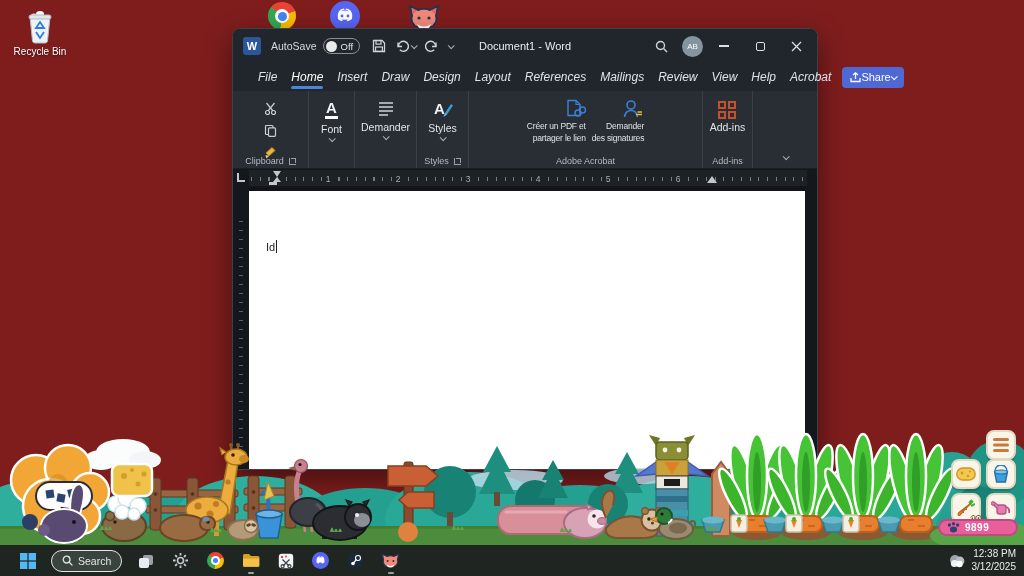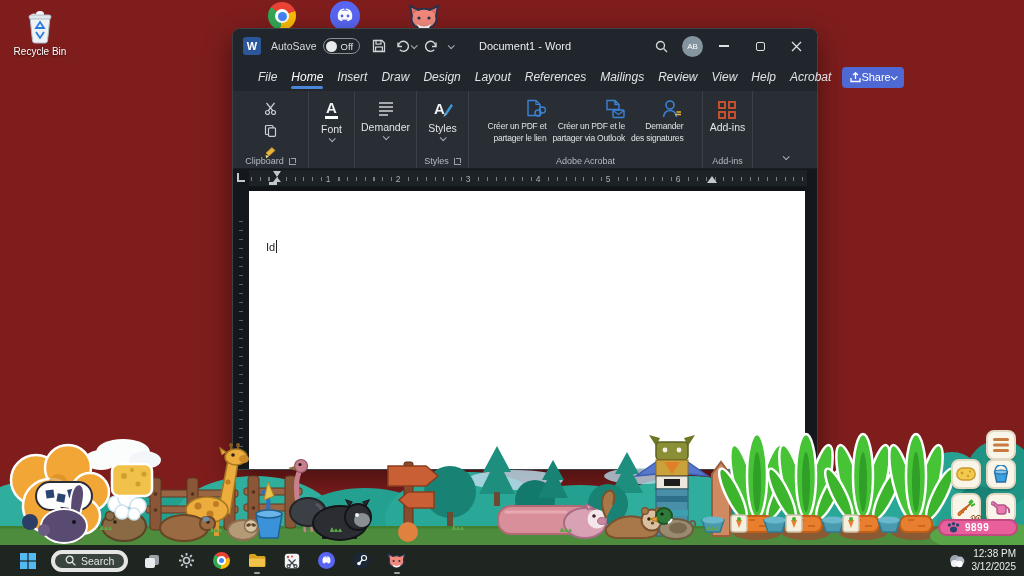--- a/index.html
+++ b/index.html
@@ -100,21 +100,21 @@
             text-shadow:0 1px 0 #7a4a10, 1px 0 0 #7a4a10, -1px 0 0 #7a4a10, 0 -1px 0 #7a4a10; }
   .pawpill { position:absolute; left:938px; top:519px; width:80px; height:17px; background:#e85f9c; border:2px solid #c04a80;
              border-radius:9px; display:flex; align-items:center; gap:5px; padding:0 7px; z-index:30; }
   .pawpill .cnt { color:#fff; font-size:10px; font-weight:bold; letter-spacing:.5px; }
 
   
   .taskbar { position:absolute; left:0; top:545px; width:1024px; height:31px; background:rgba(28,37,33,.97); z-index:40;
              display:flex; align-items:center; padding-left:10px; gap:0; }
   .titem { width:35px; height:31px; display:flex; align-items:center; justify-content:center; position:relative; }
   .titem .runbar { position:absolute; bottom:2px; left:50%; transform:translateX(-50%); width:6px; height:2.5px; border-radius:2px; background:#9aa49e; }
-  .searchpill { height:22px; background:#39443e; border:4px solid #e5e5e5; border-radius:12px; display:flex; align-items:center; gap:5px;
+  .searchpill { height:22px; background:#39443e; border:1px solid #e5e5e5; border-radius:12px; display:flex; align-items:center; gap:5px;
                 padding:0 10px; margin:0 6px; }
   .searchpill span { font-size:10.5px; color:#e2e6e3; }
   .tray { position:absolute; right:8px; top:0; height:31px; display:flex; align-items:center; gap:6px; }
   .clock { text-align:right; font-size:10px; color:#eaeeec; line-height:1.25; }
 </style>
 </head>
 <body>
 
 <div class="stage">
 
@@ -306,29 +306,20 @@
       <div class="rgrp" style="width:234px;">
         <div class="acrobtn">
           <svg width="22" height="20" viewBox="0 0 22 20">
             <path d="M4,1.5 h8 l4,4 v11 h-12 z" fill="none" stroke="#3b82d8" stroke-width="1.4"></path>
             <path d="M12,1.5 v4 h4" fill="none" stroke="#3b82d8" stroke-width="1.2"></path>
             <circle cx="14" cy="14" r="3" fill="none" stroke="#3b82d8" stroke-width="1.4"></circle>
             <circle cx="18.5" cy="11" r="3" fill="none" stroke="#3b82d8" stroke-width="1.4"></circle>
           </svg>
           <span class="l">Créer un PDF et</span>
           <span class="l">partager le lien</span>
-        </div>
-        <div class="acrobtn">
-          <svg width="22" height="20" viewBox="0 0 22 20">
-            <path d="M4,1.5 h8 l4,4 v5 h-12 z M12,1.5 v4 h4" fill="none" stroke="#3b82d8" stroke-width="1.4"></path>
-            <rect x="10" y="11" width="11" height="7.5" rx="1" fill="none" stroke="#3b82d8" stroke-width="1.4"></rect>
-            <path d="M10,11.5 l5.5,4 5.5,-4" fill="none" stroke="#3b82d8" stroke-width="1.2"></path>
-          </svg>
-          <span class="l">Créer un PDF et le</span>
-          <span class="l">partager via Outlook</span>
         </div>
         <div class="acrobtn">
           <svg width="22" height="20" viewBox="0 0 22 20">
             <circle cx="9" cy="6" r="4" fill="none" stroke="#3b82d8" stroke-width="1.6"></circle>
             <path d="M2.5,18 q1,-6.5 6.5,-6.5 q5.5,0 6.5,6.5" fill="none" stroke="#3b82d8" stroke-width="1.6"></path>
             <path d="M14,15.5 h6 M15.5,13 h4.5" stroke="#e8b73a" stroke-width="1.4"></path>
           </svg>
           <span class="l">Demander</span>
           <span class="l">des signatures</span>
         </div>

